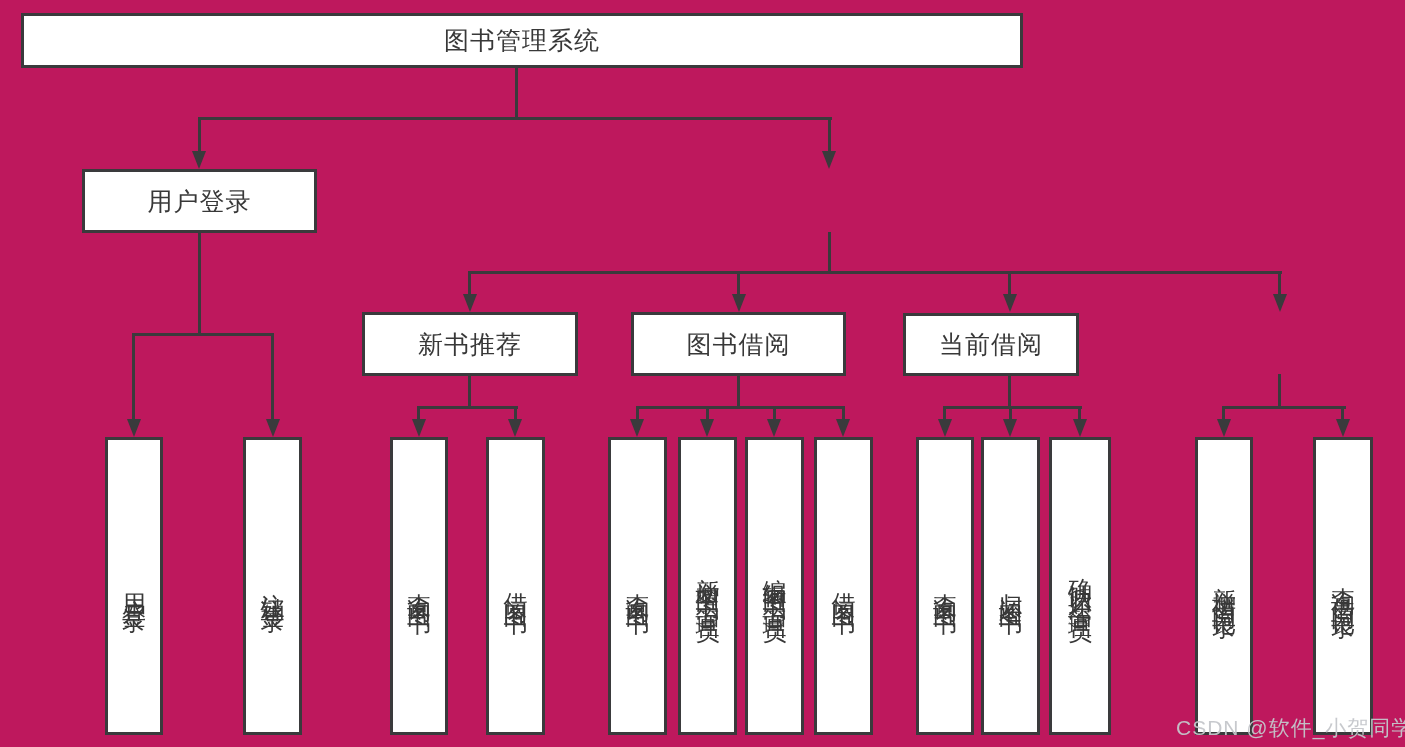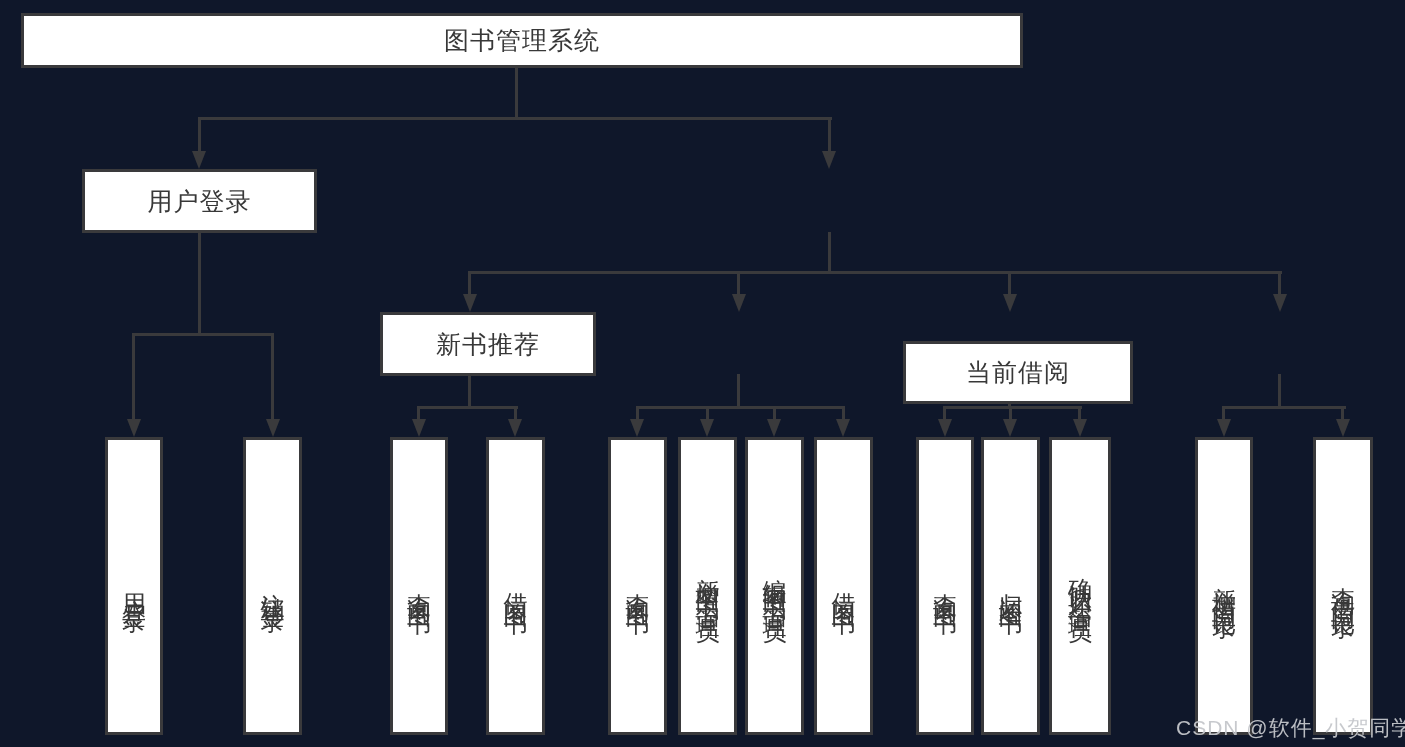--- a/index.html
+++ b/index.html
@@ -2,21 +2,21 @@
 <html><head>
 <meta charset="utf-8">
 <style>
   * { margin: 0; padding: 0; box-sizing: border-box; }
   html, body { background: #ffffff; }
   body { font-family: "Liberation Sans", "DejaVu Sans", sans-serif; }
   .canvas {
     position: relative;
     width: 1405px;
     height: 747px;
-    background: #0f172a;
+    background: #be185d;
     overflow: hidden;
     color: #383838;
   }
   .node {
     position: absolute;
     border: 3px solid #3a3a3c;
     background: #ffffff;
     display: flex;
     align-items: center;
     justify-content: center;
@@ -76,24 +76,27 @@
 <div class="canvas">
 
   <div class="node" style="left:21px; top:13px; width:1002px; height:55px;">
     <span>图书管理系统</span>
   </div>
 
   <div class="node" style="left:82px; top:169px; width:235px; height:64px;">
     <span>用户登录</span>
   </div>
 
-  <div class="node" style="left:380px; top:312px; width:216px; height:64px;">
+  <div class="node" style="left:362px; top:312px; width:216px; height:64px;">
     <span>新书推荐</span>
   </div>
-  <div class="node" style="left:903px; top:313px; width:230px; height:63px;margin-top:28px;">
+  <div class="node" style="left:631px; top:312px; width:215px; height:64px;">
+    <span>图书借阅</span>
+  </div>
+  <div class="node" style="left:903px; top:313px; width:176px; height:63px;">
     <span>当前借阅</span>
   </div>
 
   <div class="vnode" style="left:105px; width:58px;">
     <span class="vtext">用户登录</span>
   </div>
   <div class="vnode" style="left:243px; width:59px;">
     <span class="vtext">注销登录</span>
   </div>
 

